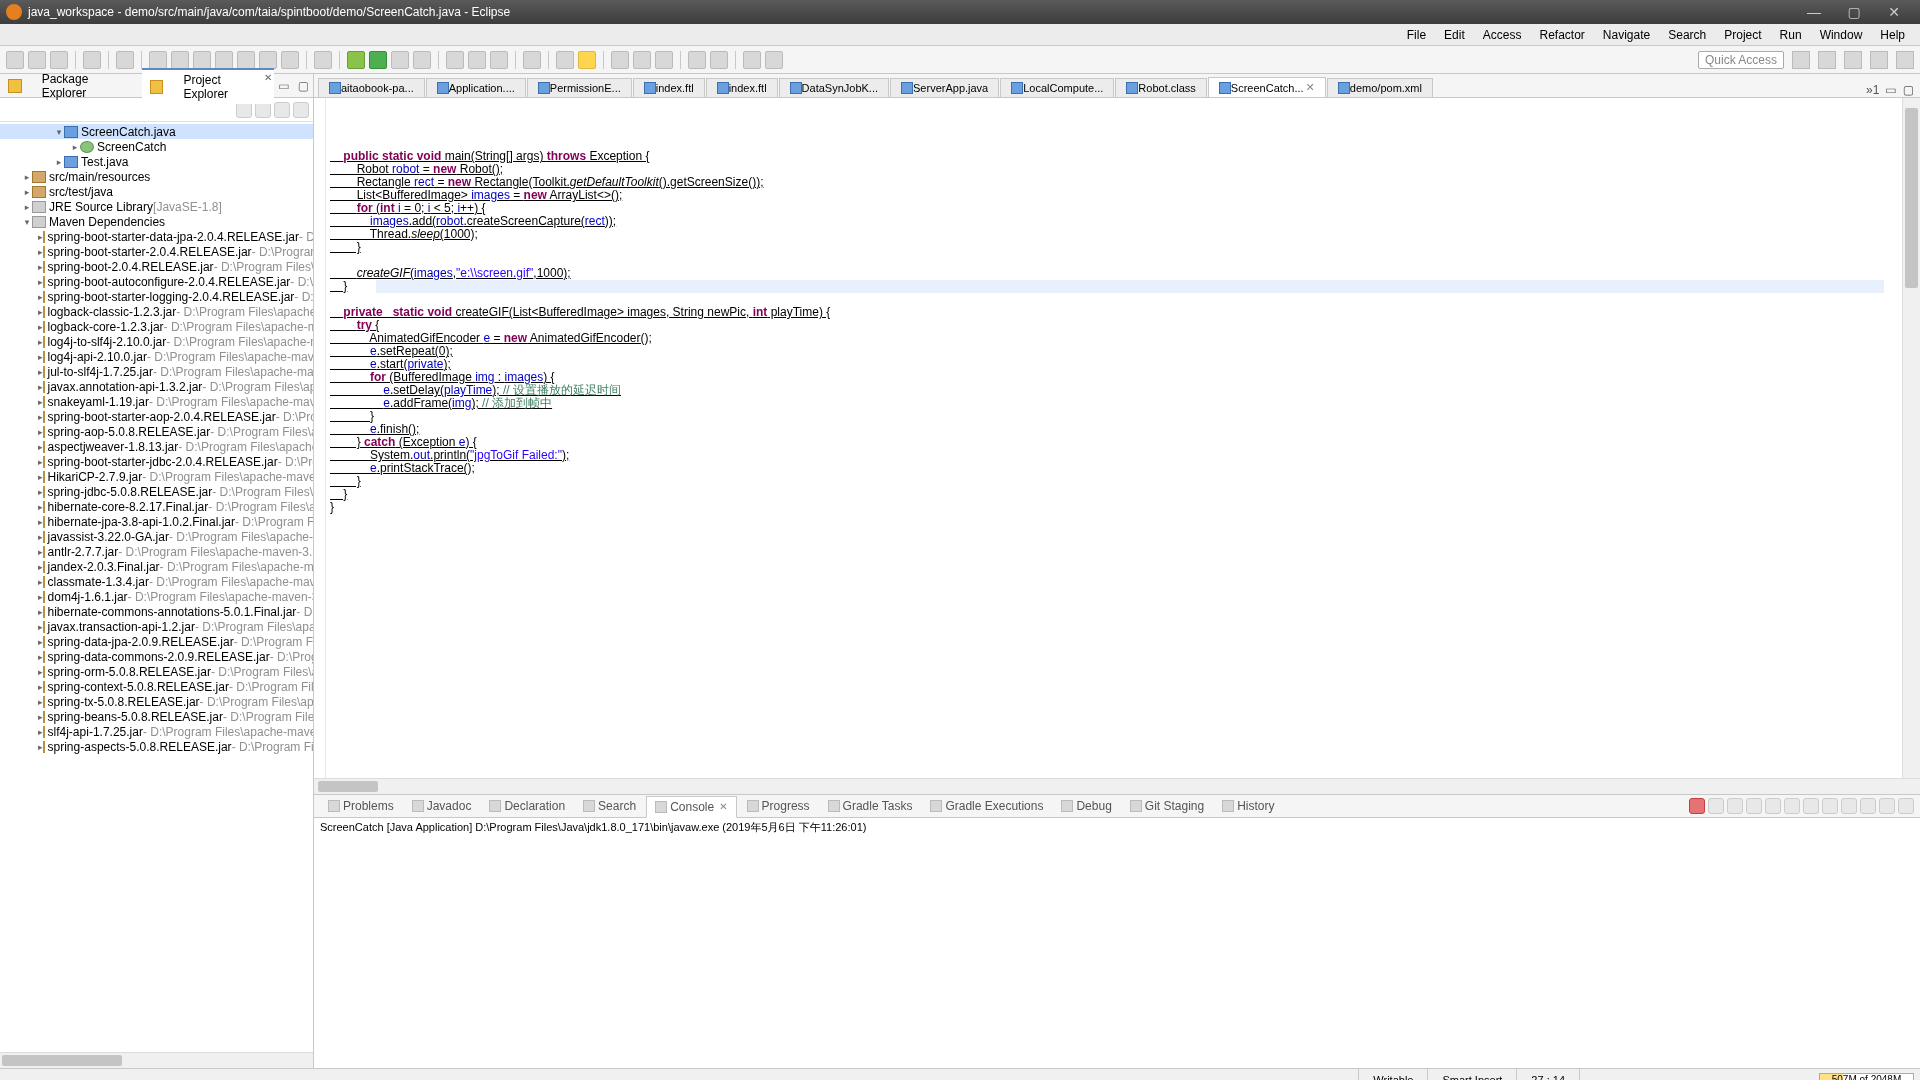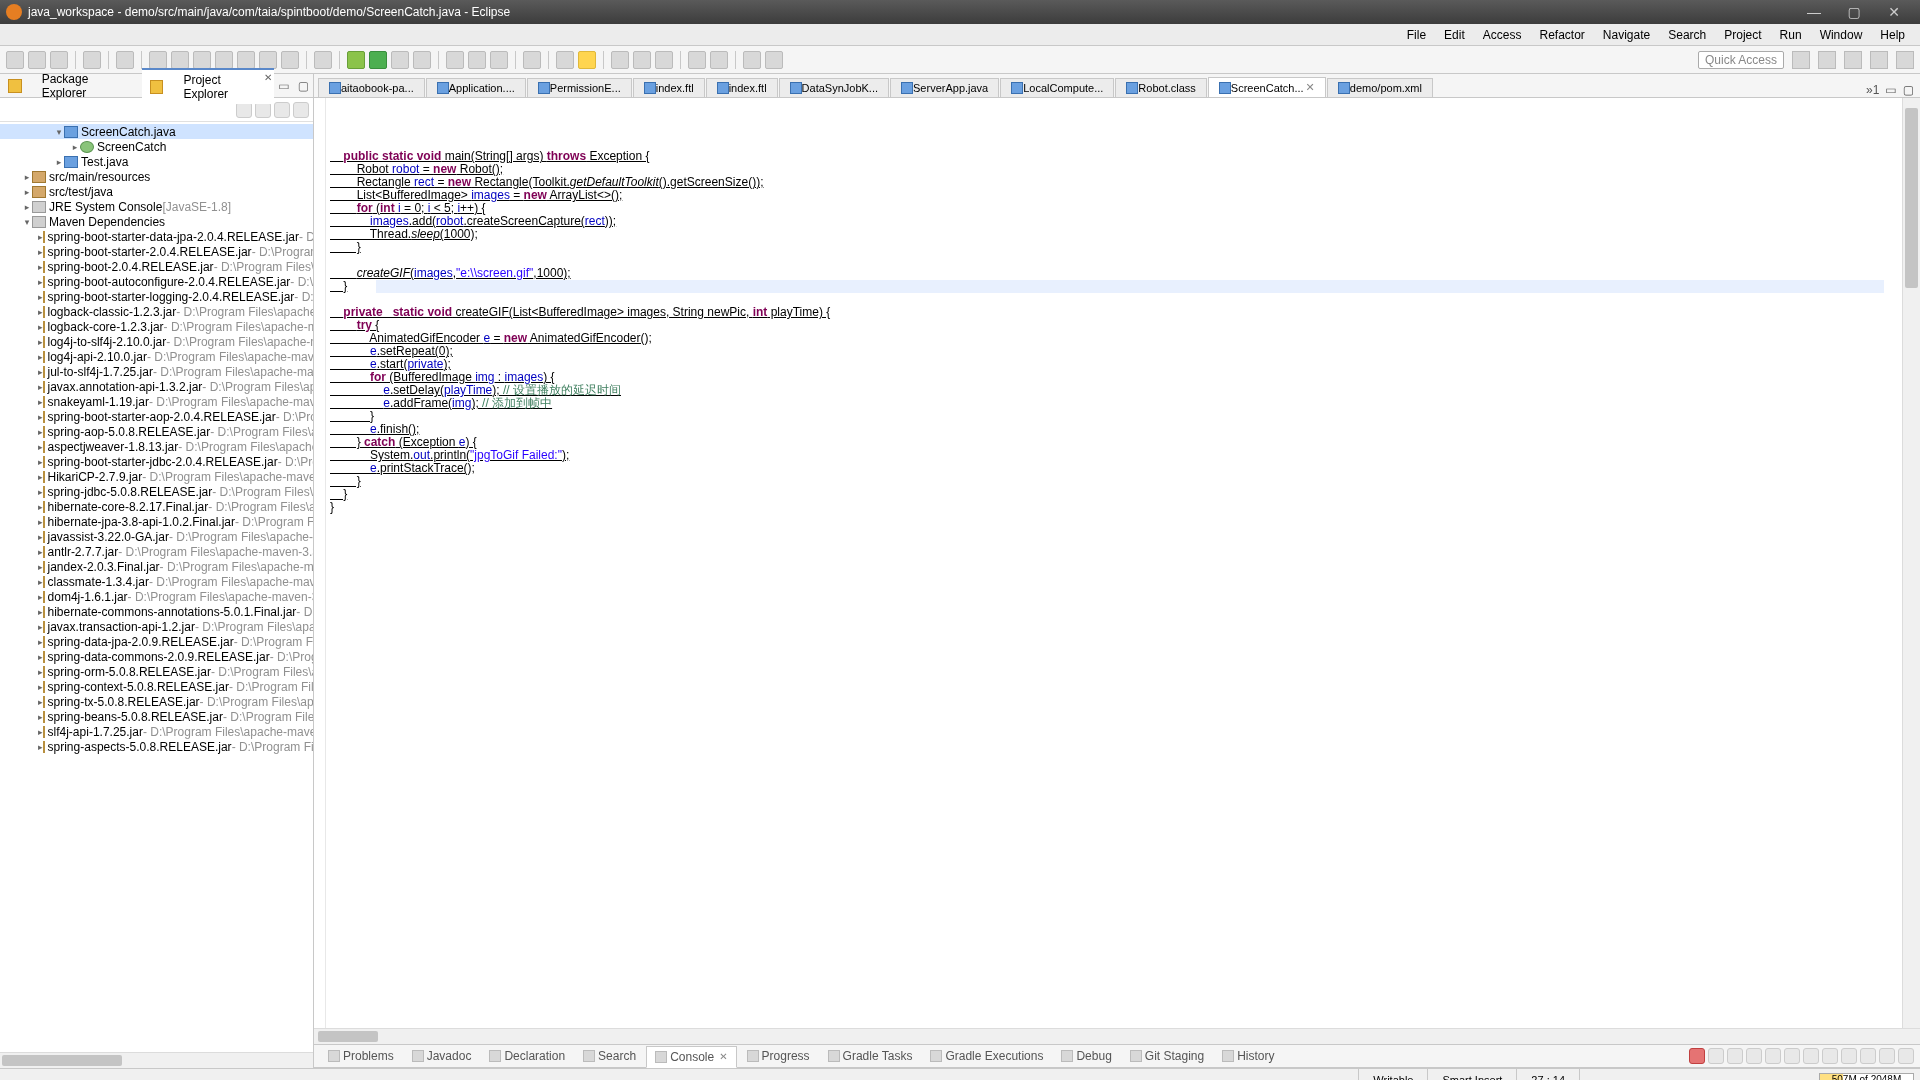--- a/index.html
+++ b/index.html
@@ -195,21 +195,21 @@
           <span>src/main/resources</span>
         </div>
         <div class="tree-row" style="padding-left: 22px;">
           <span class="twist">▸</span>
           <span class="tico pkg"></span>
           <span>src/test/java</span>
         </div>
         <div class="tree-row" style="padding-left: 22px;">
           <span class="twist">▸</span>
           <span class="tico lib"></span>
-          <span>JRE System Console</span>
+          <span>JRE Source Library</span>
           <span class="path"> [JavaSE-1.8]</span>
         </div>
         <div class="tree-row" style="padding-left: 22px;">
           <span class="twist">▾</span>
           <span class="tico lib"></span>
           <span>Maven Dependencies</span>
         </div>
         <div class="tree-row" style="padding-left: 38px;">
           <span class="twist">▸</span>
           <span class="tico jar"></span>
@@ -543,20 +543,23 @@
           <div class="tb-ico"></div>
           <div class="tb-ico"></div>
           <div class="tb-ico"></div>
           <div class="tb-ico"></div>
           <div class="tb-ico"></div>
           <div class="tb-ico"></div>
           <div class="tb-ico"></div>
           <div class="tb-ico"></div>
         </div>
       </div>
+    <div class="console">
+      <div class="hdr">ScreenCatch [Java Application] D:\Program Files\Java\jdk1.8.0_171\bin\javaw.exe (2019年5月6日 下午11:26:01)</div>
+    </div>
   </div>
 </div>
 
 <div class="statusbar">
   <div class="flex"></div>
   <div class="cell">Writable</div>
   <div class="cell">Smart Insert</div>
   <div class="cell">27 : 14</div>
   <div class="cell" style="width:240px;"></div>
   <div class="mem">507M of 2048M</div>

